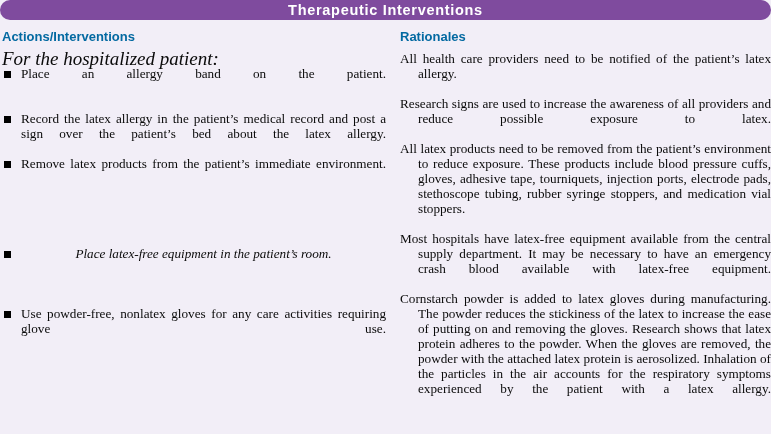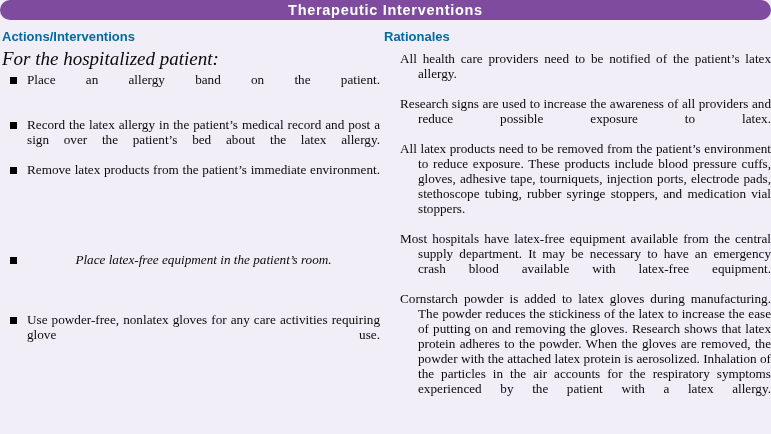--- a/index.html
+++ b/index.html
@@ -47,21 +47,21 @@
   .col-head {
     position: absolute;
     font-family: "Liberation Sans", sans-serif;
     font-weight: bold;
     font-size: 13px;
     color: #0369a1;
     white-space: nowrap;
     top: 0;
   }
   .col-head.left  { left: 2px; }
-  .col-head.right { left: 384px; }
+  .col-head.right { left: 400px; }
 
   .body-grid {
     position: relative;
   }
   .col-left {
     position: absolute;
     left: 2px;
     top: 0;
     width: 384px;
   }
@@ -76,21 +76,21 @@
     font-style: italic;
     font-size: 19px;
     line-height: 15px;
     color: #0a0a0a;
     margin: 0 0 0 0;
     white-space: nowrap;
   }
 
   ul.actions {
     list-style: none;
-    margin: 6px;
+    margin: 0;
     padding: 0;
   }
   ul.actions li {
     position: relative;
     padding-left: 19px;
     font-size: 13.2px;
     line-height: 15px;
     color: #0a0a0a;
     text-align: justify;
     text-justify: inter-word;

